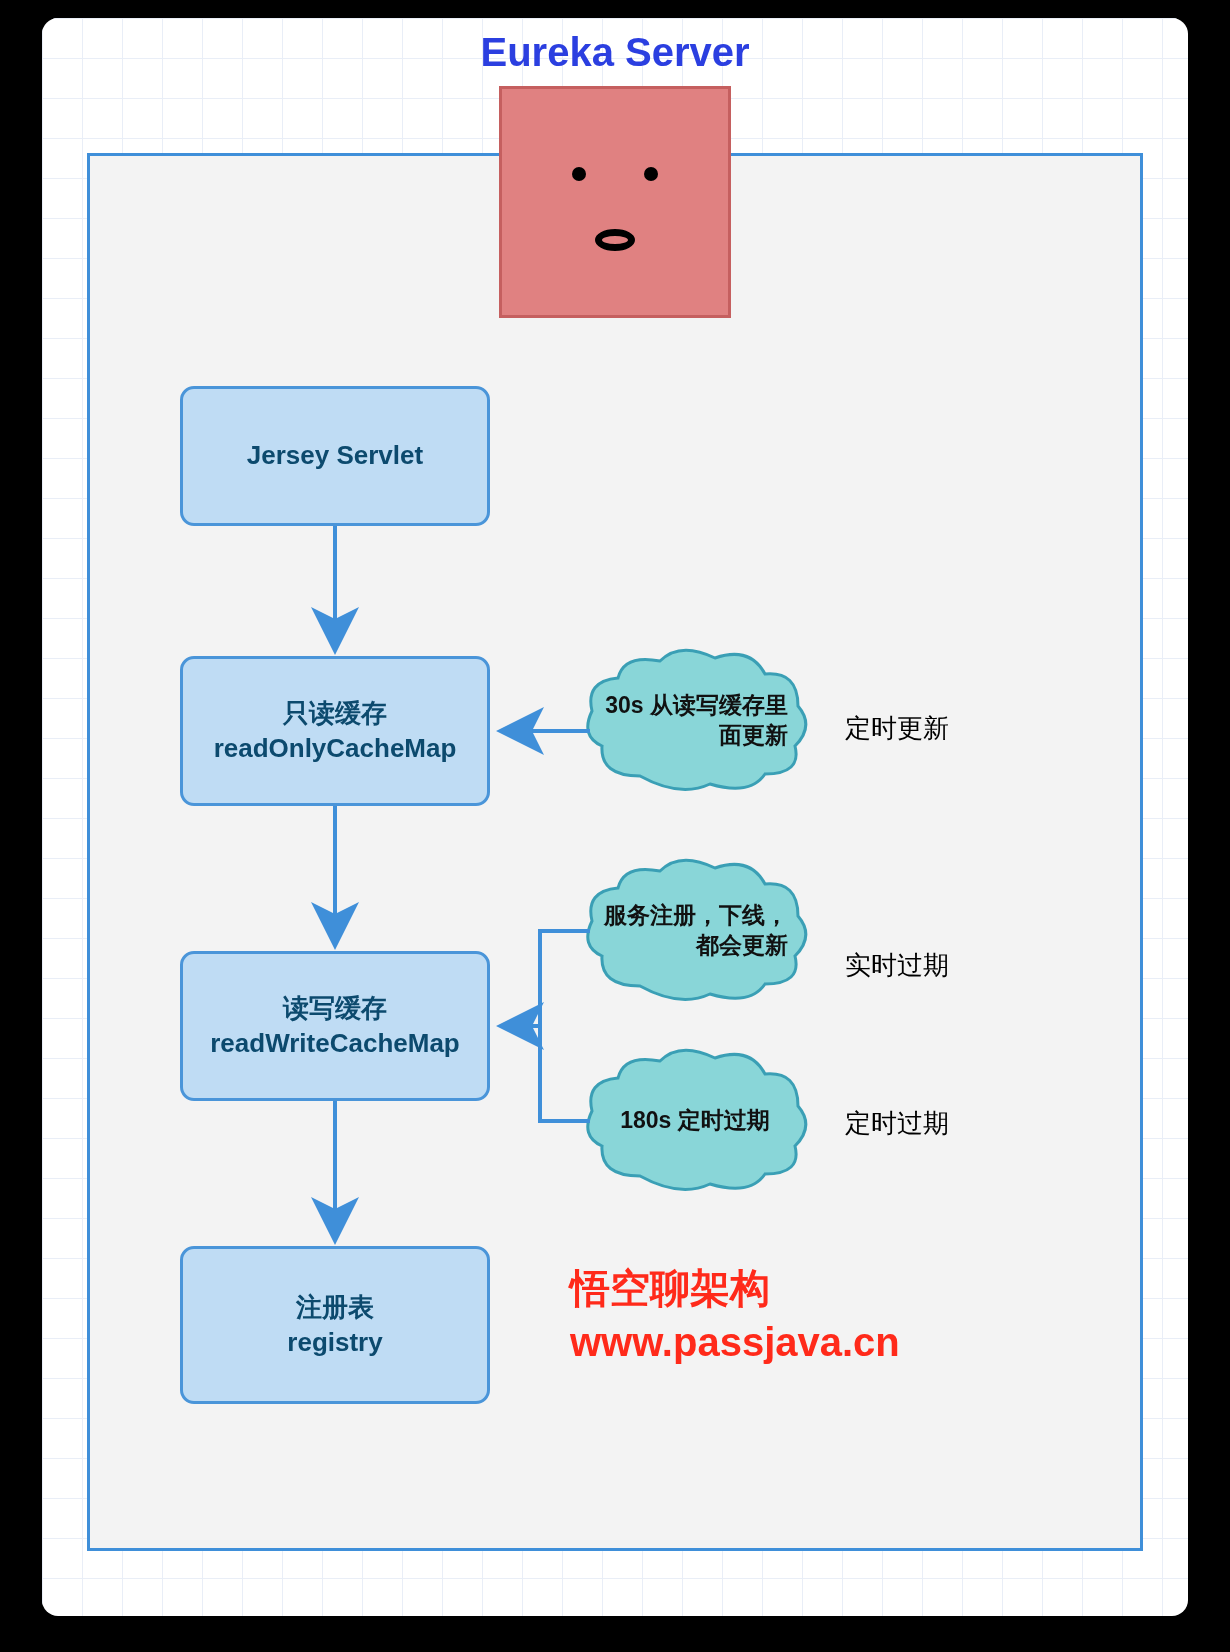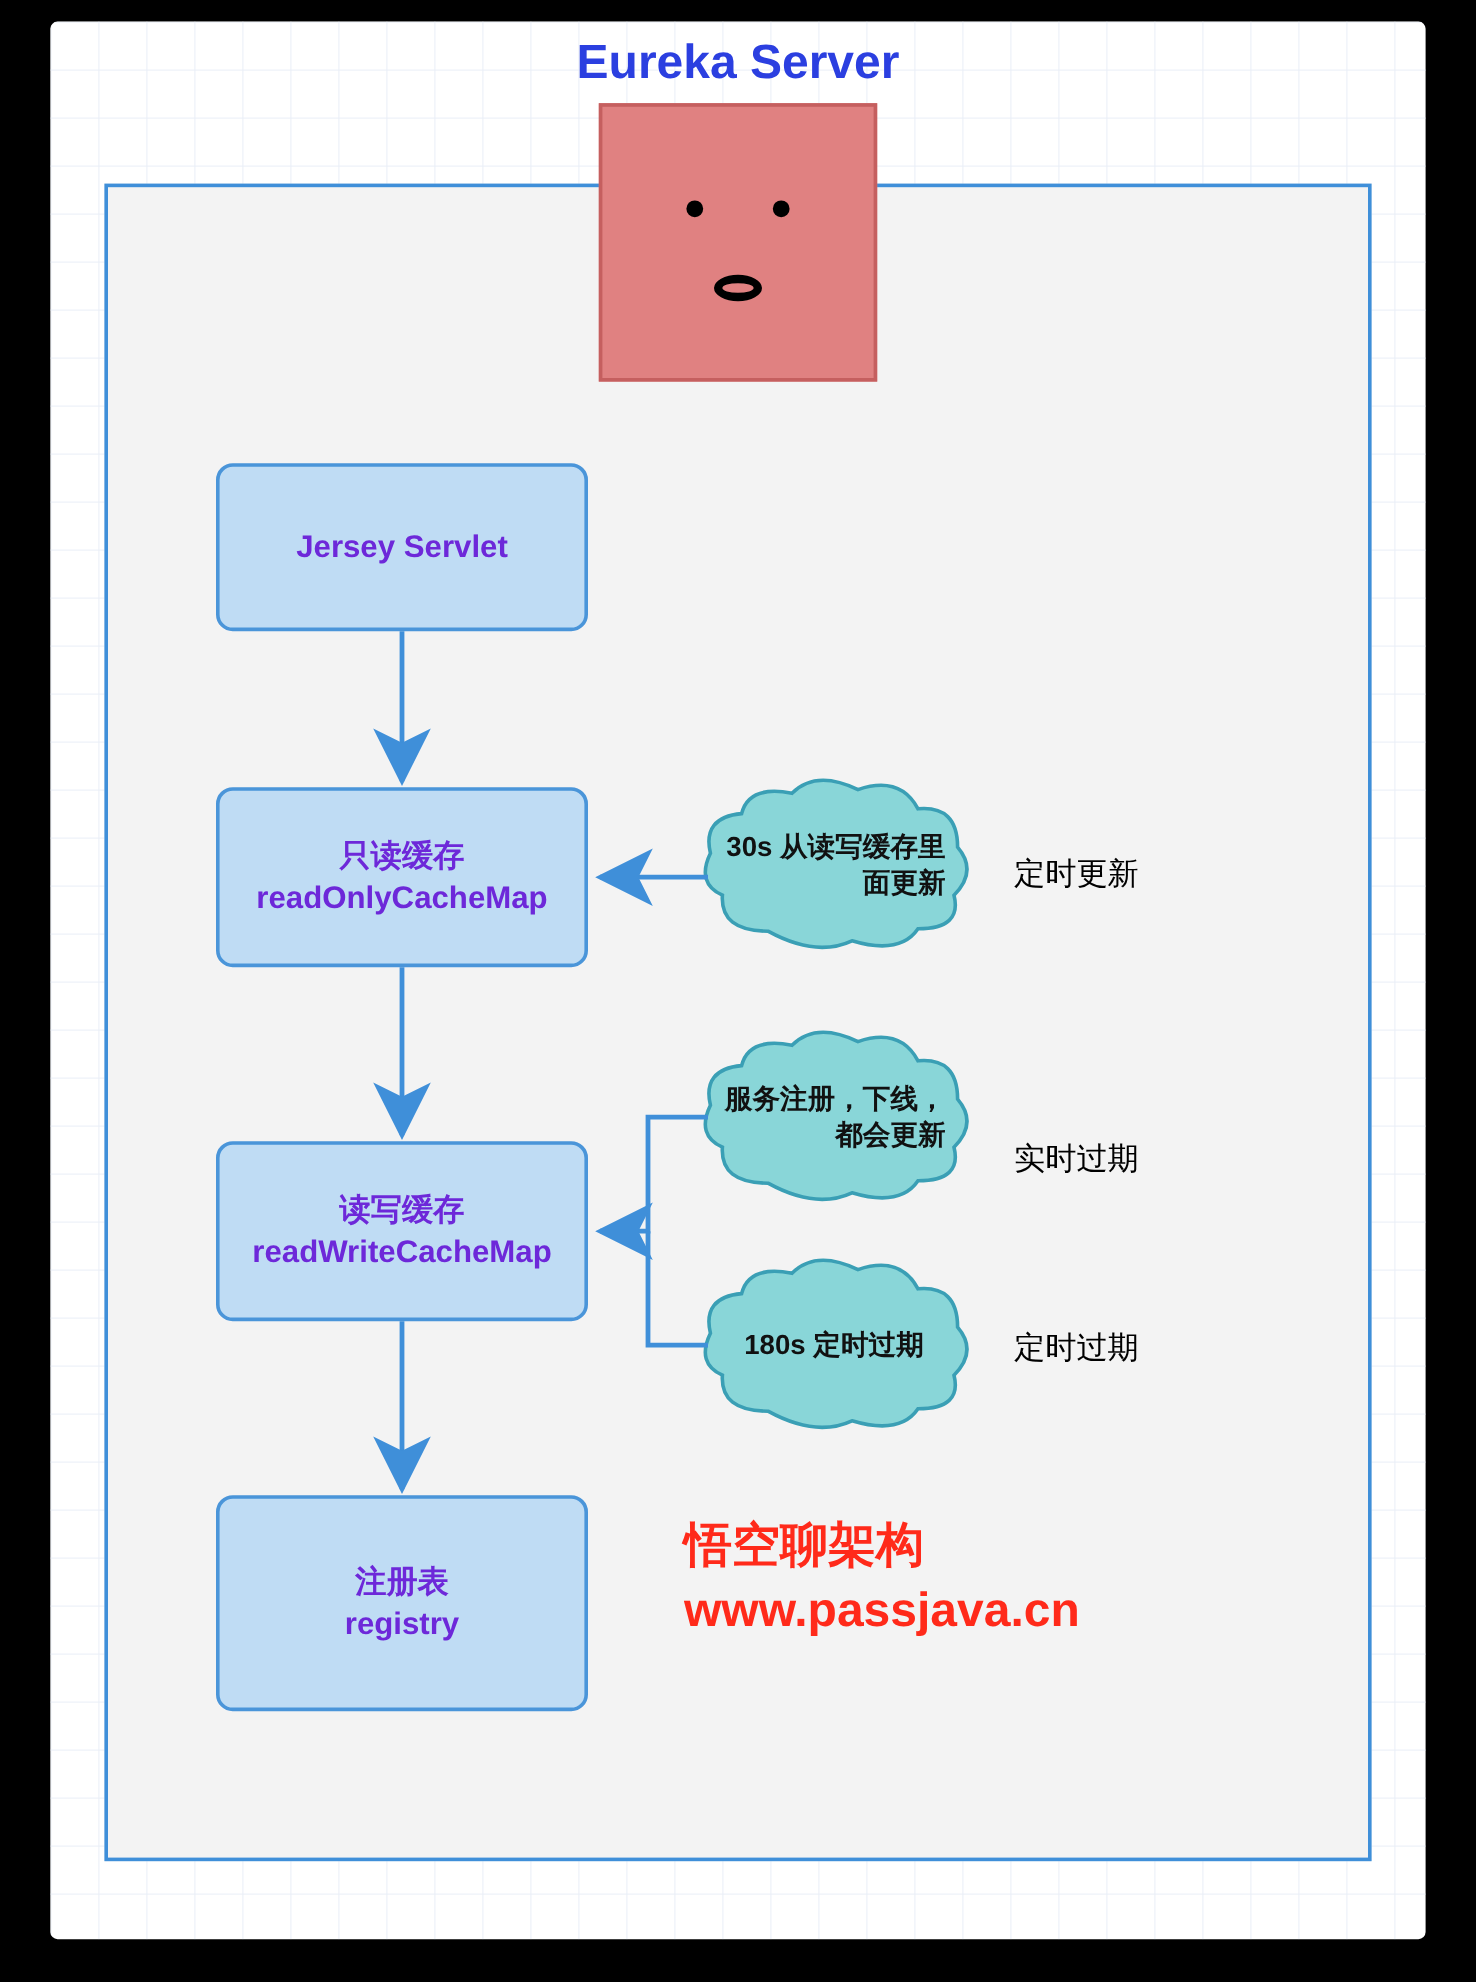--- a/index.html
+++ b/index.html
@@ -10,21 +10,21 @@
     font-family: "Segoe UI", "Microsoft YaHei", Arial, sans-serif;
     position: relative;
   }
   .outer-card {
     position: absolute;
     left: 42px;
     top: 18px;
     width: 1146px;
     height: 1598px;
     background: #fff;
-    border-radius: 6px;
+    border-radius: 16px;
     overflow: hidden;
   }
   .grid-bg {
     position: absolute;
     inset: 0;
     background-image:
       linear-gradient(#e9eef7 1px, transparent 1px),
       linear-gradient(90deg, #e9eef7 1px, transparent 1px);
     background-size: 40px 40px;
     background-position: 0 0;
@@ -77,21 +77,21 @@
   .node {
     position: absolute;
     background: #bfdcf4;
     border: 3px solid #4a95d9;
     border-radius: 14px;
     display: flex;
     flex-direction: column;
     align-items: center;
     justify-content: center;
     font-weight: 700;
-    color: #6d28d9;
+    color: #0c4a6e;
     font-size: 26px;
     text-align: left;
     line-height: 1.35;
   }
   .cloud {
     position: absolute;
     width: 230px;
     height: 150px;
   }
   .cloud svg { position: absolute; inset: 0; }
@@ -149,21 +149,21 @@
     <div class="node" style="left:90px; top:795px; width:310px; height:150px;">
       <span>读写缓存</span>
       <span>readWriteCacheMap</span>
     </div>
 
     <div class="node" style="left:90px; top:500px; width:310px; height:150px;">
       <span>只读缓存</span>
       <span>readOnlyCacheMap</span>
     </div>
 
-    <div class="node" style="left:90px; top:1090px; width:310px; height:180px;">
+    <div class="node" style="left:90px; top:1090px; width:310px; height:158px;">
       <span>注册表</span>
       <span>registry</span>
     </div>
 
     <div class="cloud" style="left:490px; top:490px;">
       <svg viewBox="0 0 230 150">
         <path d="M60 130 Q20 130 22 100 Q0 90 12 65 Q5 35 38 32 Q44 8 80 15 Q100 -5 135 12 Q170 0 185 28 Q218 25 218 60 Q235 80 215 100 Q222 128 185 128 Q170 150 130 138 Q100 152 60 130 Z" fill="#89d6d8" stroke="#3a9fb5" stroke-width="3"></path>
       </svg>
       <div class="cloud-text">30s 从读写缓存里面更新</div>
     </div>

